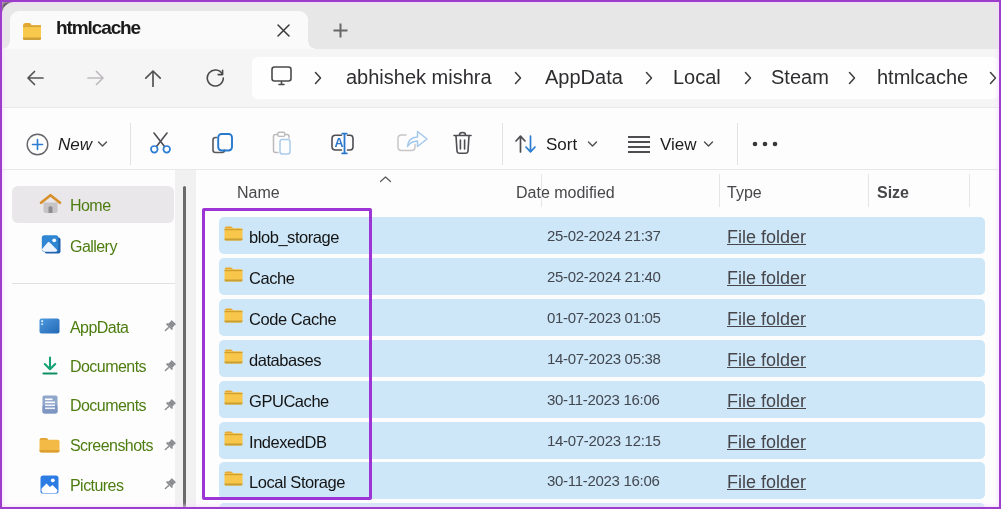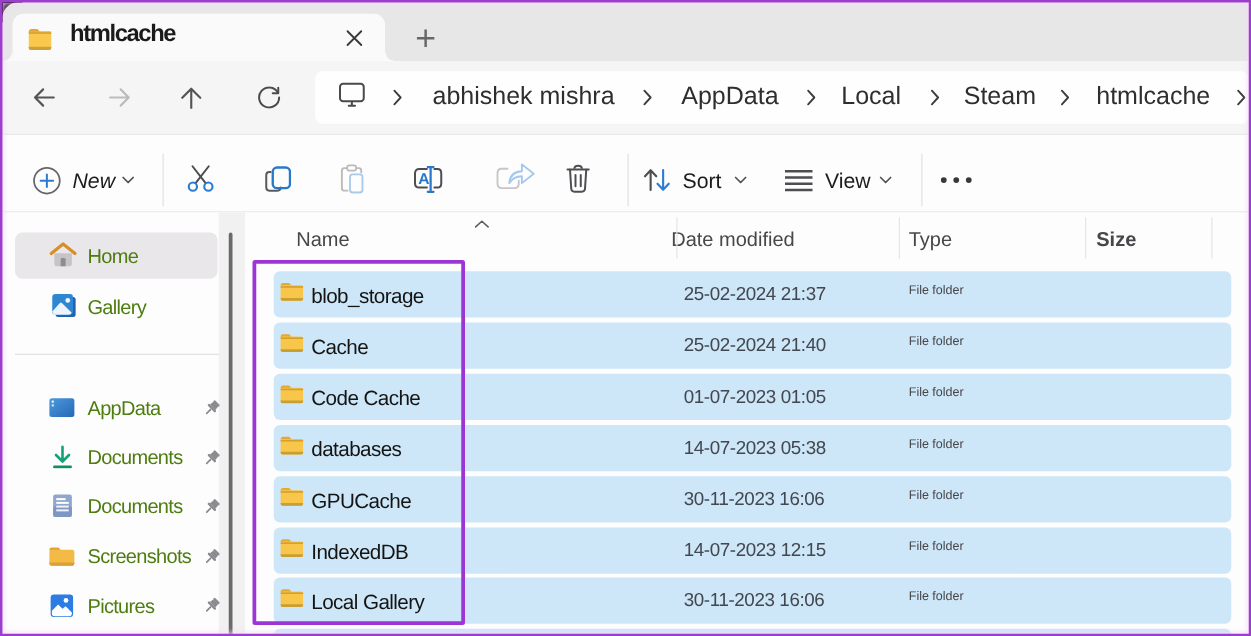--- a/index.html
+++ b/index.html
@@ -26,21 +26,21 @@
 .sbtxt { font-size:16px; letter-spacing:-0.55px; color:#4d7c0f; }
 #sbsep { left:10px; top:112px; width:164px; height:1px; background:#e2e0e2; }
 #sbscroll { background:#6a6a6a; border-radius:2px; }
 #sbtrack { background:#f2f1f2; }
 
 .colsep { top:4px; width:1px; height:33px; background:#e6e6e6; }
 .hdrtxt { font-size:16px; color:#47464a; }
 .row { left:19px; width:766px; height:37px; background:#cde7f8; border-radius:5px; }
 .rowtxt { font-size:16.5px; letter-spacing:-0.45px; color:#141414; }
 .datetxt { font-size:15px; letter-spacing:-0.3px; color:#424750; }
-.typetxt { font-size:10px; color:#46454a; }
+.typetxt { font-size:18px; color:#46454a;text-decoration:underline; }
 
 #purprect { left:202px; top:208px; width:170px; height:292px; border:3px solid #9d34d5; border-radius:2px; z-index:50; }
 #frame { left:0; top:0; width:1001px; height:509px; border:2px solid #9c3ecb; box-shadow: inset 0 0 4px 1px rgba(247,214,250,0.85); z-index:100; pointer-events:none; }
 svg { display:block; }
 </style>
 </head>
 <body>
 <div class="abs" id="darkcorner"></div>
 <div class="abs" id="tabstrip"></div>
 <div class="abs" id="tab"></div>
@@ -348,21 +348,21 @@
       <g transform="rotate(45 8 8)" fill="#8a8b8f">
         <rect x="4.9" y="1.1" width="6.2" height="2" rx="1"></rect>
         <path d="M5.4 2.8 H10.6 L11.1 6.4 H4.9 Z"></path>
         <rect x="3.7" y="6.3" width="8.6" height="1.9" rx="0.95"></rect>
         <rect x="7.3" y="8.2" width="1.4" height="5.6" rx="0.7"></rect>
       </g>
     </svg>
   </div>
 
 <div class="abs hdrtxt" style="left:237px; top:184px;">Name</div>
-<div class="abs hdrtxt" style="left:537px; top:184px;">Date modified</div>
+<div class="abs hdrtxt" style="left:516px; top:184px;">Date modified</div>
 <div class="abs hdrtxt" style="left:727px; top:184px;">Type</div>
 <div class="abs hdrtxt" style="left:877px; top:184px;font-weight:bold;">Size</div>
 <div class="abs" style="left:379px; top:176px;">
     <svg width="13" height="7" viewBox="0 0 13 7">
       <path d="M1.5 5.5 L6.5 1 L11.5 5.5" stroke="#5a595e" stroke-width="1.2" fill="none" stroke-linecap="round" stroke-linejoin="round"></path>
     </svg>
   </div>
 <div class="abs colsep" style="left:541px; top:174px; height:33px;"></div>
 <div class="abs colsep" style="left:719px; top:174px; height:33px;"></div>
 <div class="abs colsep" style="left:868px; top:174px; height:33px;"></div>
@@ -433,21 +433,21 @@
 <path d="M0.5 13.4 L18.5 13.4 L18.5 13.9 Q18.5 15.5 16.9 15.5 L2.1 15.5 Q0.5 15.5 0.5 13.9 Z" fill="#c99f33"></path>
 </svg>
   </div>
 
 <div class="abs rowtxt" style="left:249px; top:227.5px;">blob_storage</div>
 <div class="abs rowtxt" style="left:249px; top:268.5px;">Cache</div>
 <div class="abs rowtxt" style="left:249px; top:309.5px;">Code Cache</div>
 <div class="abs rowtxt" style="left:249px; top:350.5px;">databases</div>
 <div class="abs rowtxt" style="left:249px; top:391.5px;">GPUCache</div>
 <div class="abs rowtxt" style="left:249px; top:432.5px;">IndexedDB</div>
-<div class="abs rowtxt" style="left:249px; top:472.5px;">Local Gallery</div>
+<div class="abs rowtxt" style="left:249px; top:472.5px;">Local Storage</div>
 
 <div class="abs datetxt" style="left:547px; top:227px;">25-02-2024 21:37</div>
 <div class="abs datetxt" style="left:547px; top:268px;">25-02-2024 21:40</div>
 <div class="abs datetxt" style="left:547px; top:309px;">01-07-2023 01:05</div>
 <div class="abs datetxt" style="left:547px; top:350px;">14-07-2023 05:38</div>
 <div class="abs datetxt" style="left:547px; top:391px;">30-11-2023 16:06</div>
 <div class="abs datetxt" style="left:547px; top:432px;">14-07-2023 12:15</div>
 <div class="abs datetxt" style="left:547px; top:472px;">30-11-2023 16:06</div>
 
 <div class="abs typetxt" style="left:727px; top:227px;">File folder</div>

